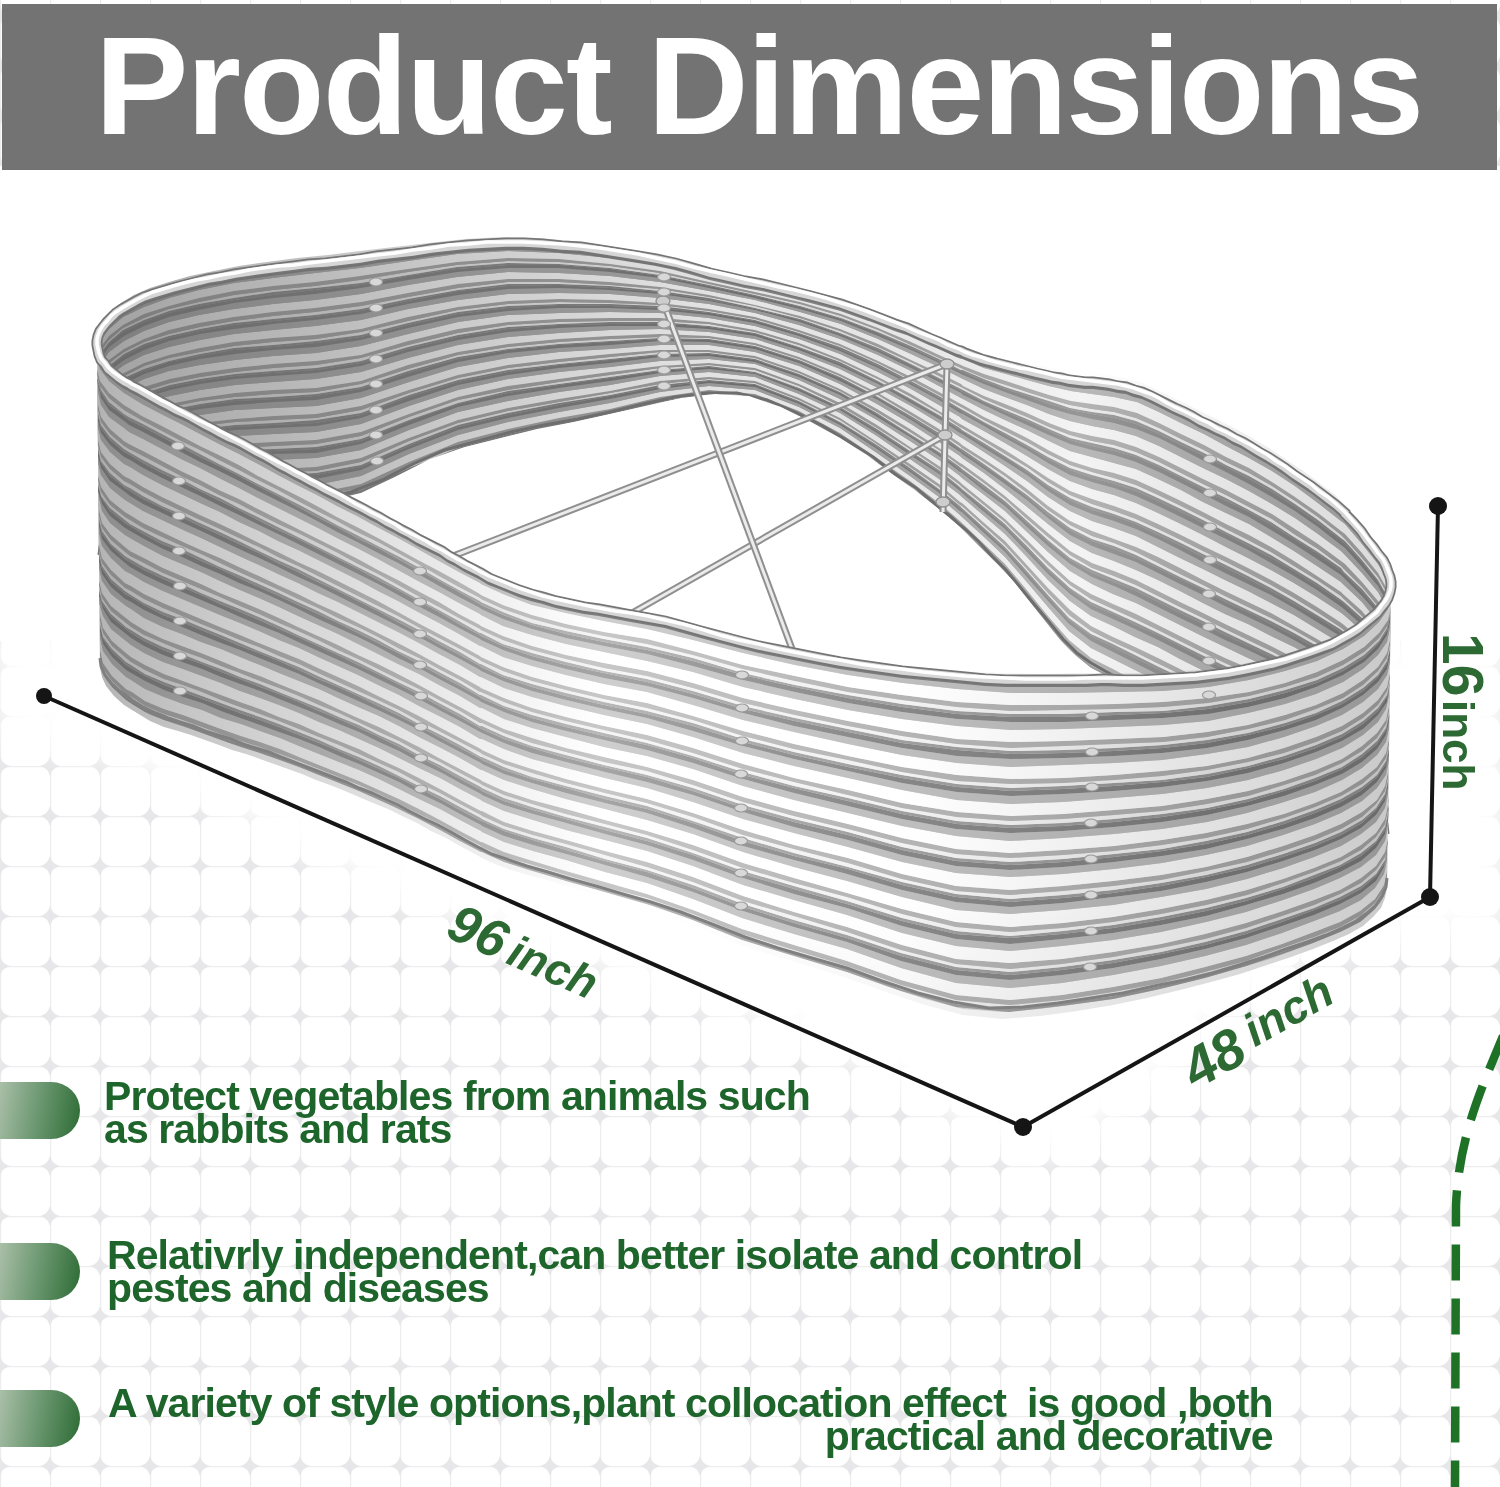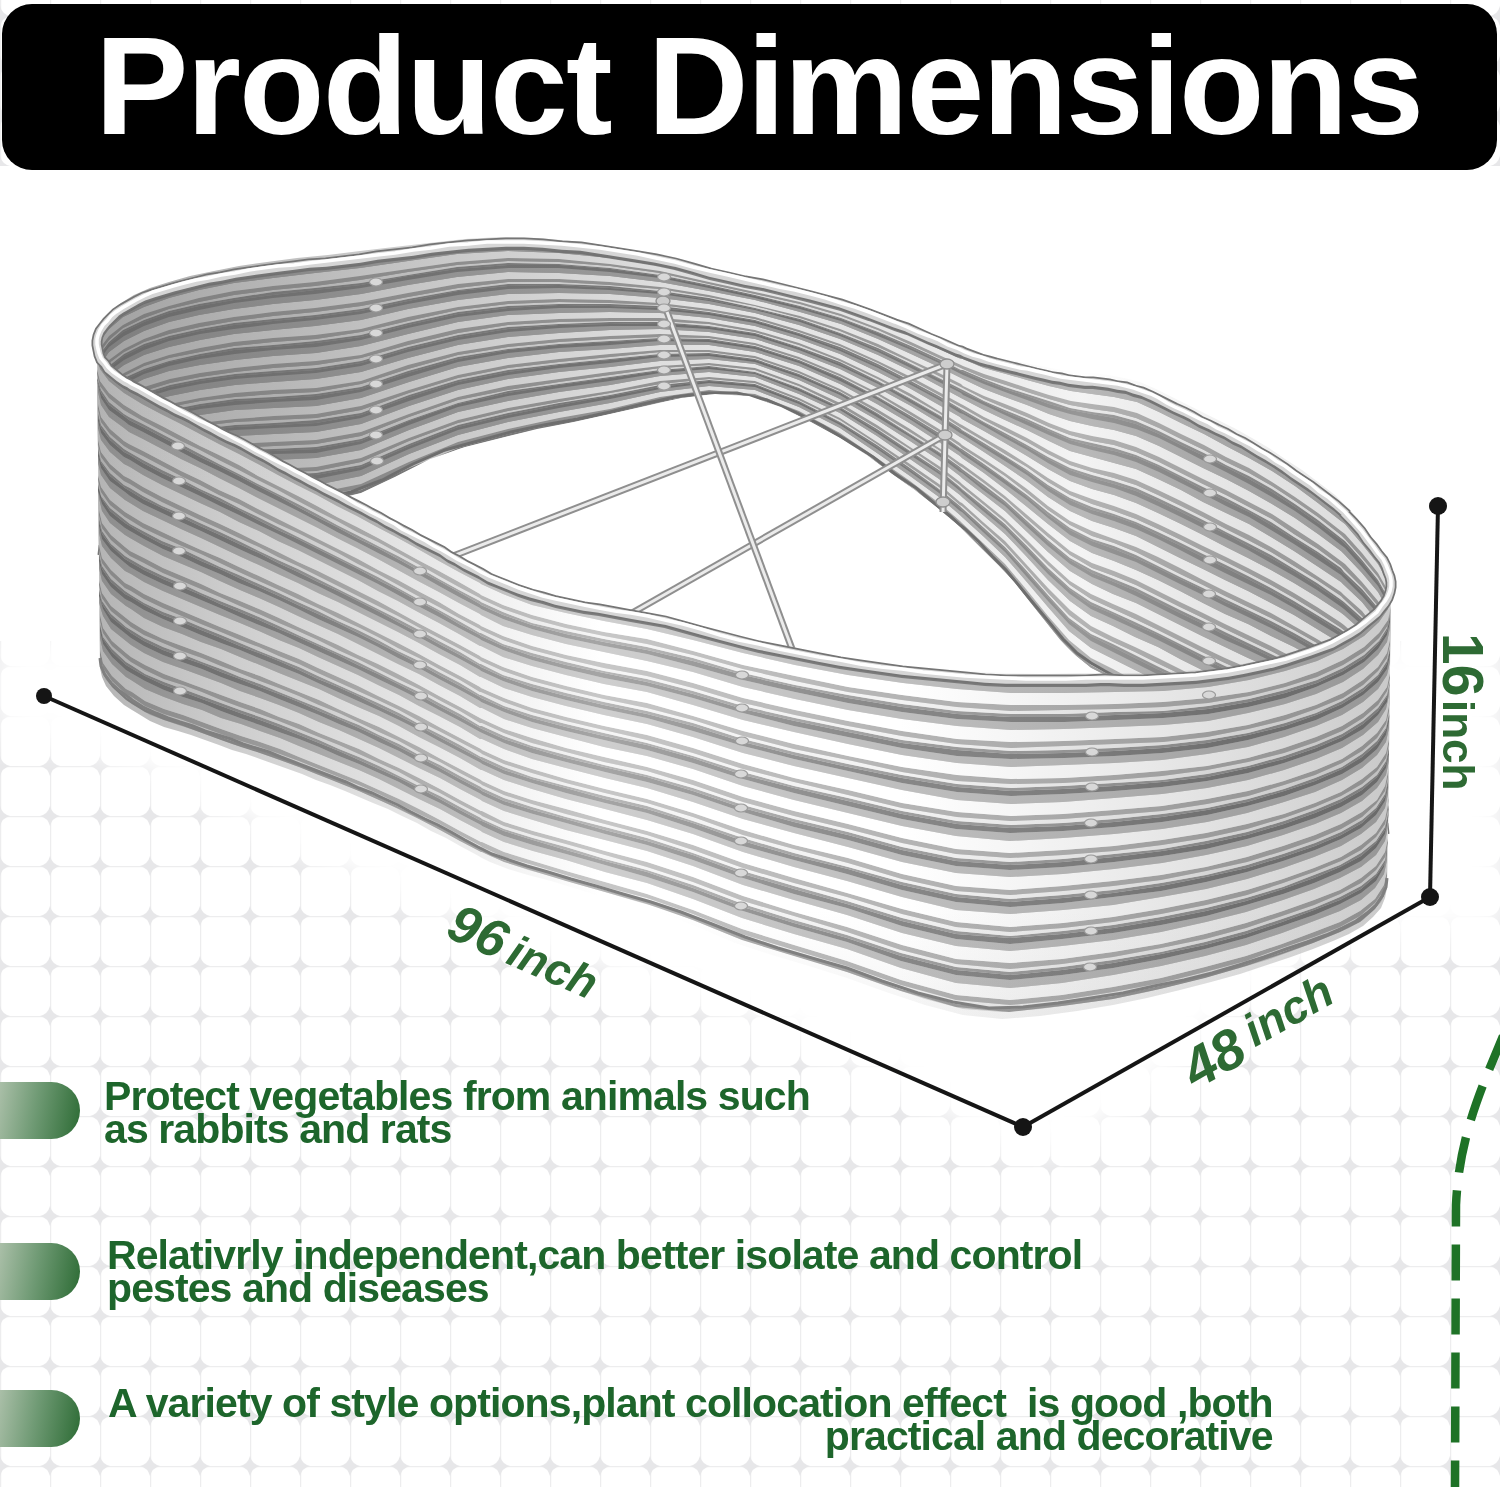--- a/index.html
+++ b/index.html
@@ -1,17 +1,17 @@
 <!DOCTYPE html>
 <html><head><meta charset="utf-8"><style>
 html,body{margin:0;padding:0;background:#fff;}
 body{width:1500px;height:1487px;overflow:hidden;font-family:"Liberation Sans",sans-serif;}
 .page{position:relative;width:1500px;height:1487px;}
 .abs{position:absolute;left:0;top:0;}
-.header{position:absolute;left:2px;top:4px;width:1495px;height:166px;background:#000000;border-radius:30px;}
+.header{position:absolute;left:2px;top:4px;width:1495px;height:166px;background:#737373;}
 .header span{position:absolute;left:93px;top:1px;font-size:140px;font-weight:bold;color:#fff;letter-spacing:-1.9px;white-space:nowrap;}
 .brow{position:absolute;color:#1d652b;font-weight:bold;font-size:41px;line-height:33px;letter-spacing:-0.9px;white-space:pre;}
 .bar{position:absolute;left:0;width:80px;height:57px;background:linear-gradient(100deg,#aabfa8 0%,#6f9a74 45%,#2c6b34 100%);border-radius:0 29px 29px 0;}
 </style></head>
 <body>
 <div class="page">
 <svg class="abs" width="1500" height="1487" viewBox="0 0 1500 1487">
  <defs>
   <pattern id="tiles" width="50" height="50" patternUnits="userSpaceOnUse" x="0" y="16">
     <rect width="50" height="50" fill="#ffffff"></rect>

